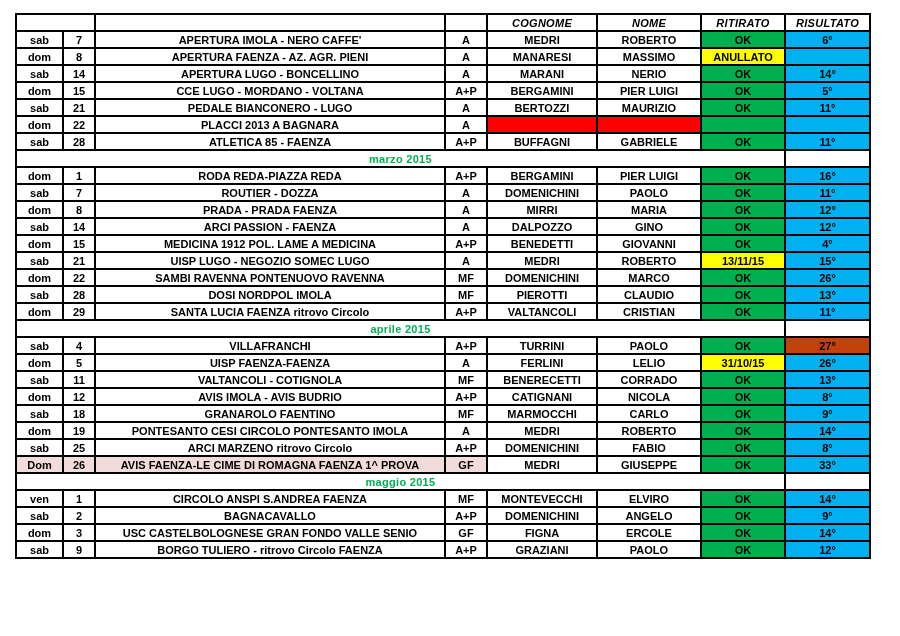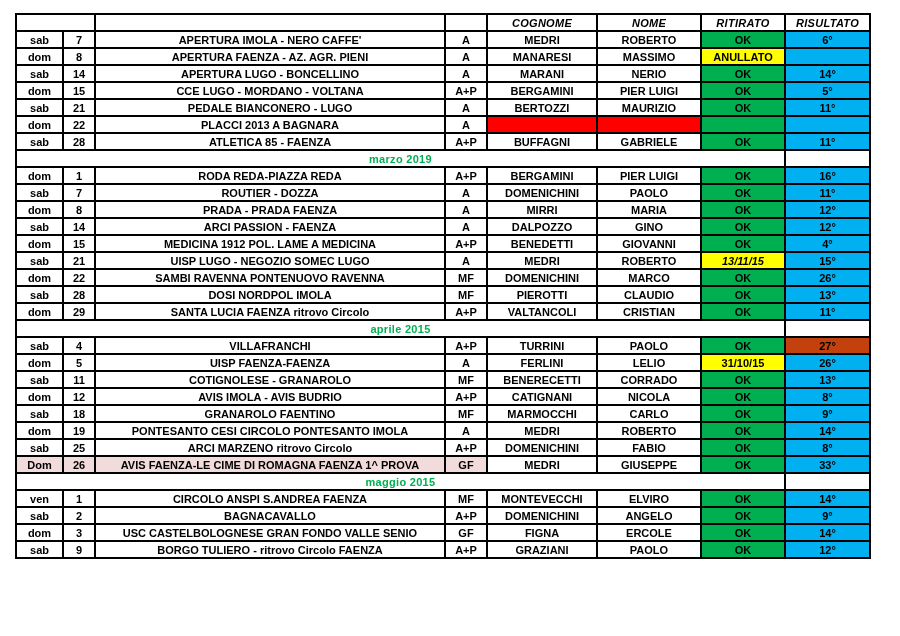--- a/index.html
+++ b/index.html
@@ -134,21 +134,21 @@
           <td>sab</td>
           <td>28</td>
           <td class="event">ATLETICA 85 - FAENZA</td>
           <td>A+P</td>
           <td class="name-col">BUFFAGNI</td>
           <td class="name-col">GABRIELE</td>
           <td class="rit" style="background: rgb(0, 176, 80);">OK</td>
           <td class="res" style="background: rgb(0, 176, 240);">11°</td>
         </tr>
         <tr>
-          <td colspan="7" class="month-cell" style="color: rgb(0, 176, 80);">marzo 2019</td>
+          <td colspan="7" class="month-cell" style="color: rgb(0, 176, 80);">marzo 2015</td>
           <td class="month-right"></td>
         </tr>
         <tr>
           <td>dom</td>
           <td>1</td>
           <td class="event">RODA REDA-PIAZZA REDA</td>
           <td>A+P</td>
           <td class="name-col">BERGAMINI</td>
           <td class="name-col">PIER LUIGI</td>
           <td class="rit" style="background: rgb(0, 176, 80);">OK</td>
@@ -194,21 +194,21 @@
           <td class="rit" style="background: rgb(0, 176, 80);">OK</td>
           <td class="res" style="background: rgb(0, 176, 240);">4°</td>
         </tr>
         <tr>
           <td>sab</td>
           <td>21</td>
           <td class="event">UISP LUGO - NEGOZIO SOMEC LUGO</td>
           <td>A</td>
           <td class="name-col">MEDRI</td>
           <td class="name-col">ROBERTO</td>
-          <td class="rit" style="background: rgb(255, 255, 0); font-style: italic;">13/11/15</td>
+          <td class="rit" style="background: rgb(255, 255, 0);">13/11/15</td>
           <td class="res" style="background: rgb(0, 176, 240);">15°</td>
         </tr>
         <tr>
           <td>dom</td>
           <td>22</td>
           <td class="event">SAMBI RAVENNA PONTENUOVO RAVENNA</td>
           <td>MF</td>
           <td class="name-col">DOMENICHINI</td>
           <td class="name-col">MARCO</td>
           <td class="rit" style="background: rgb(0, 176, 80);">OK</td>
@@ -254,21 +254,21 @@
           <td class="event">UISP FAENZA-FAENZA</td>
           <td>A</td>
           <td class="name-col">FERLINI</td>
           <td class="name-col">LELIO</td>
           <td class="rit" style="background: rgb(255, 255, 0); text-align: center;">31/10/15</td>
           <td class="res" style="background: rgb(0, 176, 240);">26°</td>
         </tr>
         <tr>
           <td>sab</td>
           <td>11</td>
-          <td class="event">COTIGNOLESE - GRANAROLO</td>
+          <td class="event">VALTANCOLI - COTIGNOLA</td>
           <td>MF</td>
           <td class="name-col">BENERECETTI</td>
           <td class="name-col">CORRADO</td>
           <td class="rit" style="background: rgb(0, 176, 80);">OK</td>
           <td class="res" style="background: rgb(0, 176, 240);">13°</td>
         </tr>
         <tr>
           <td>dom</td>
           <td>12</td>
           <td class="event">AVIS IMOLA - AVIS BUDRIO</td>

